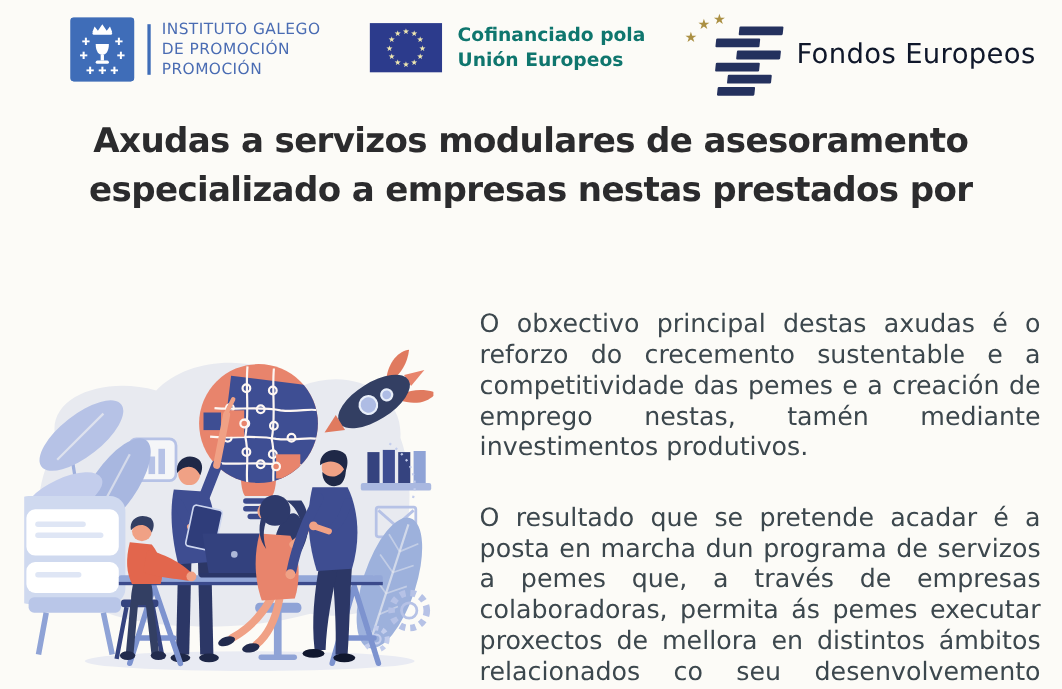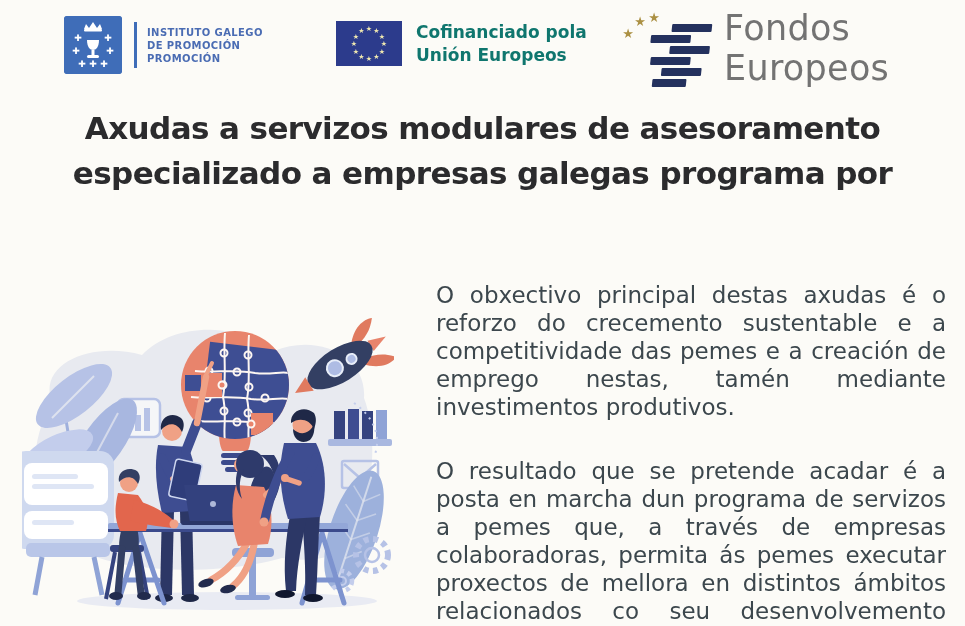--- a/index.html
+++ b/index.html
@@ -9,27 +9,27 @@
     background: #fcfbf7;
     font-family: "DejaVu Sans", "Liberation Sans", sans-serif;
     overflow: hidden;
   }
   
   .logo-bar { position: absolute; left: 0; top: 0; width: 965px; height: 100px; }
   .logo { position: absolute; display: flex; align-items: center; }
   .logo-igape { left: 64px; top: 16px; }
   .igape-emblem { width: 58px; height: 58px; border-radius: 3px; background: #3f6db8; position: relative; flex: 0 0 auto; }
   .igape-sep { width: 3px; height: 46px; background: #3f6db8; margin: 0 10px 0 12px; }
-  .igape-text { color: #4a6cb3; font-size: 10px; font-weight: bold; line-height: 1.3; letter-spacing: .4px; }
+  .igape-text { color: #4a6cb3; font-size: 14px; font-weight: normal; line-height: 1.3; letter-spacing: .4px; }
   .logo-eu { left: 336px; top: 21px; }
   .eu-flag { width: 66px; height: 45px; flex: 0 0 auto; }
   .eu-text { margin-left: 14px; color: #0f766e; font-weight: bold; font-size: 17px; line-height: 1.35; }
   .logo-fondos { left: 616px; top: 8px; }
   .fondos-icon { width: 102px; height: 80px; flex: 0 0 auto; }
-  .fondos-text { margin-left: 6px; color: #737373; font-size: 35px; letter-spacing: .3px; }
+  .fondos-text { margin-left: 6px; color: #0f172a; font-size: 25px; letter-spacing: .3px; }
   
   .page-title {
     position: absolute; left: 20px; top: 106px; width: 925px;
     text-align: center; color: #2b2b2d;
     font-size: 31px; font-weight: 800; line-height: 45px; letter-spacing: -0.6px;
   }
   .page-title span { display: block; text-align: center; }
   
   .illustration { position: absolute; left: 22px; top: 293px; width: 372px; height: 324px; }
   .illustration svg { width: 100%; height: 100%; display: block; }
@@ -114,21 +114,21 @@
         <rect x="44" y="71" width="34" height="8" rx="1"></rect>
       </g>
     </svg>
     <div class="fondos-text">Fondos Europeos</div>
   </div>
 
 </header>
 
 <h1 class="page-title">
   <span>Axudas a servizos modulares de asesoramento</span>
-  <span>especializado a empresas galegas programa por</span>
+  <span>especializado a empresas nestas prestados por</span>
 </h1>
 
 <div class="illustration">
   <svg viewBox="0 0 372 324">
     <defs>
       <clipPath id="bulbClip">
           <circle cx="0" cy="0" r="54"></circle>
         </clipPath>
     </defs>
 

